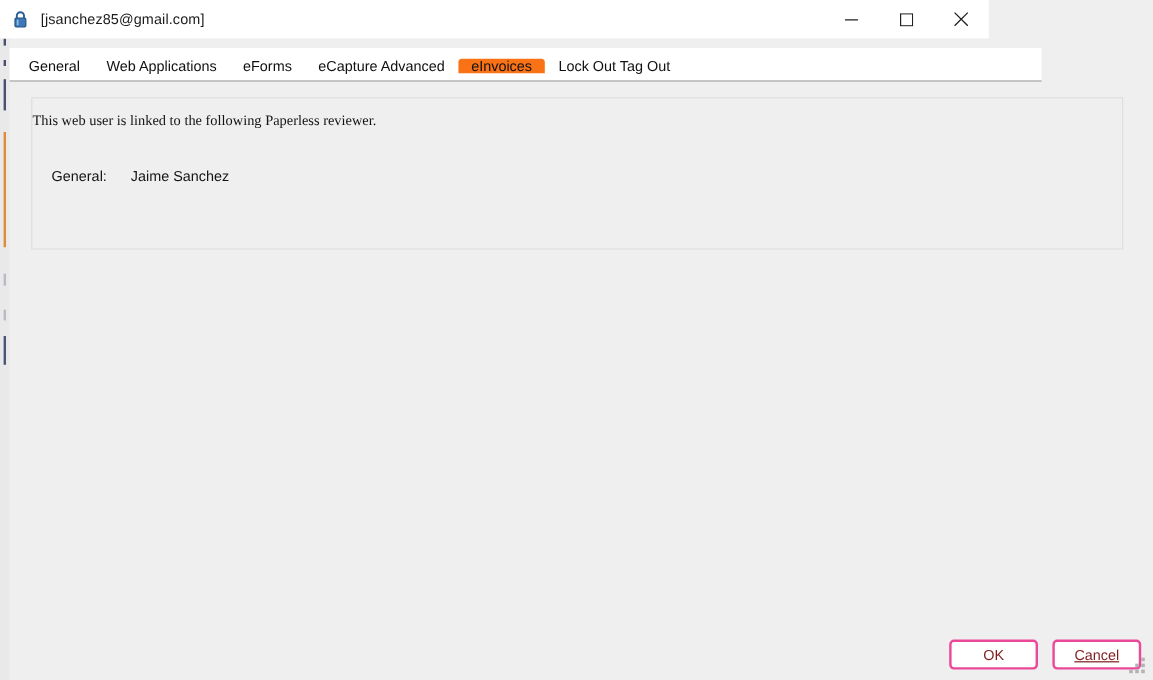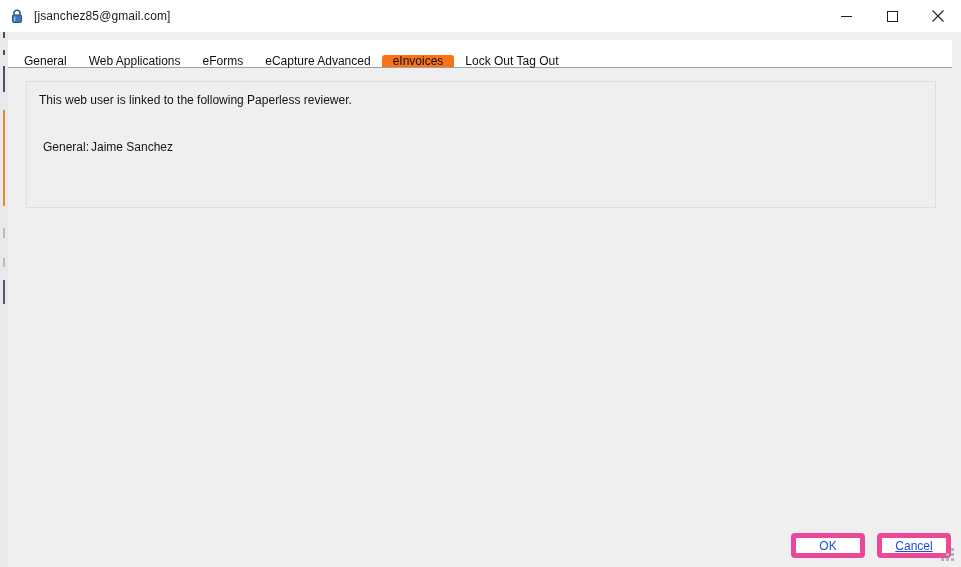--- a/index.html
+++ b/index.html
@@ -38,21 +38,21 @@
     position: absolute;
     left: 3px;
     width: 2px;
   }
 
   
   .titlebar {
     position: absolute;
     left: 0;
     top: 0;
-    width: 961px;
+    width: 824px;
     height: 32px;
     background: #ffffff;
     display: flex;
     align-items: center;
   }
   .title-icon {
     width: 16px;
     height: 16px;
     margin-left: 9px;
     margin-right: 9px;
@@ -83,26 +83,26 @@
     border: 0;
     padding: 0;
   }
   .win-btn svg { display: block; }
 
   
   .tabstrip {
     position: absolute;
     left: 8px;
     top: 40px;
-    width: 944px;
+    width: 860px;
     height: 28px;
     background: #ffffff;
     border-bottom: 1px solid #a0a0a0;
     display: flex;
-    align-items: flex-end;
+    align-items: center;
     box-sizing: border-box;
   }
   .tab {
     display: flex;
     align-items: center;
     padding: 0 11px;
     font-size: 12px;
     color: #101010;
     white-space: nowrap;
     background: transparent;
@@ -127,35 +127,35 @@
     background: #efefef;
     box-sizing: border-box;
   }
   .panel-line {
     position: absolute;
     font-size: 12px;
     color: #141414;
     white-space: nowrap;
     line-height: 1;
   }
-  .panel-intro { left: 12px;  top: 12px; }
+  .panel-intro { left: 0;  top: 12px; font-family: Liberation Serif, serif; }
   .reviewer-label { left: 16px; top: 59px; }
-  .reviewer-value { left: 64px; top: 59px; }
+  .reviewer-value { left: 82px; top: 59px; }
 
   
   .footer-btn {
     position: absolute;
     width: 74px;
     height: 25px;
     background: #ffffff;
-    border: 5px solid #ec4899;
+    border: 2px solid #ec4899;
     border-radius: 4px;
     font-family: "Liberation Sans", sans-serif;
     font-size: 12px;
-    color: #1d4ed8;
+    color: #7f1d1d;
     line-height: 1;
     padding: 0;
   }
   .btn-ok     { left: 791px; top: 533px; }
   .btn-cancel { left: 877px; top: 533px; text-decoration: underline; }
 
   
   .grip {
     position: absolute;
     left: 941px;

